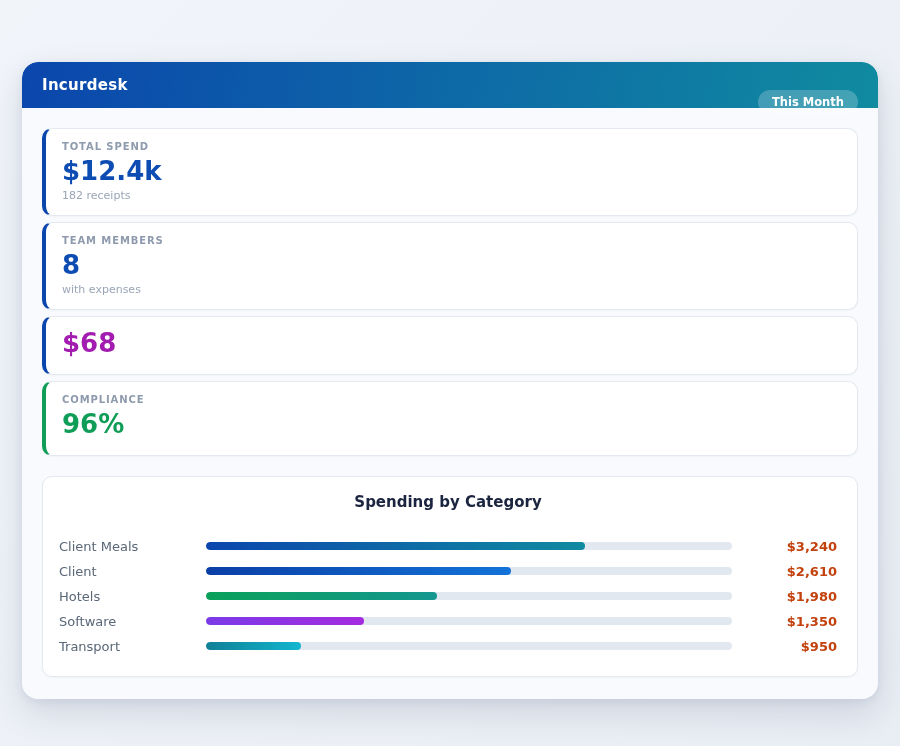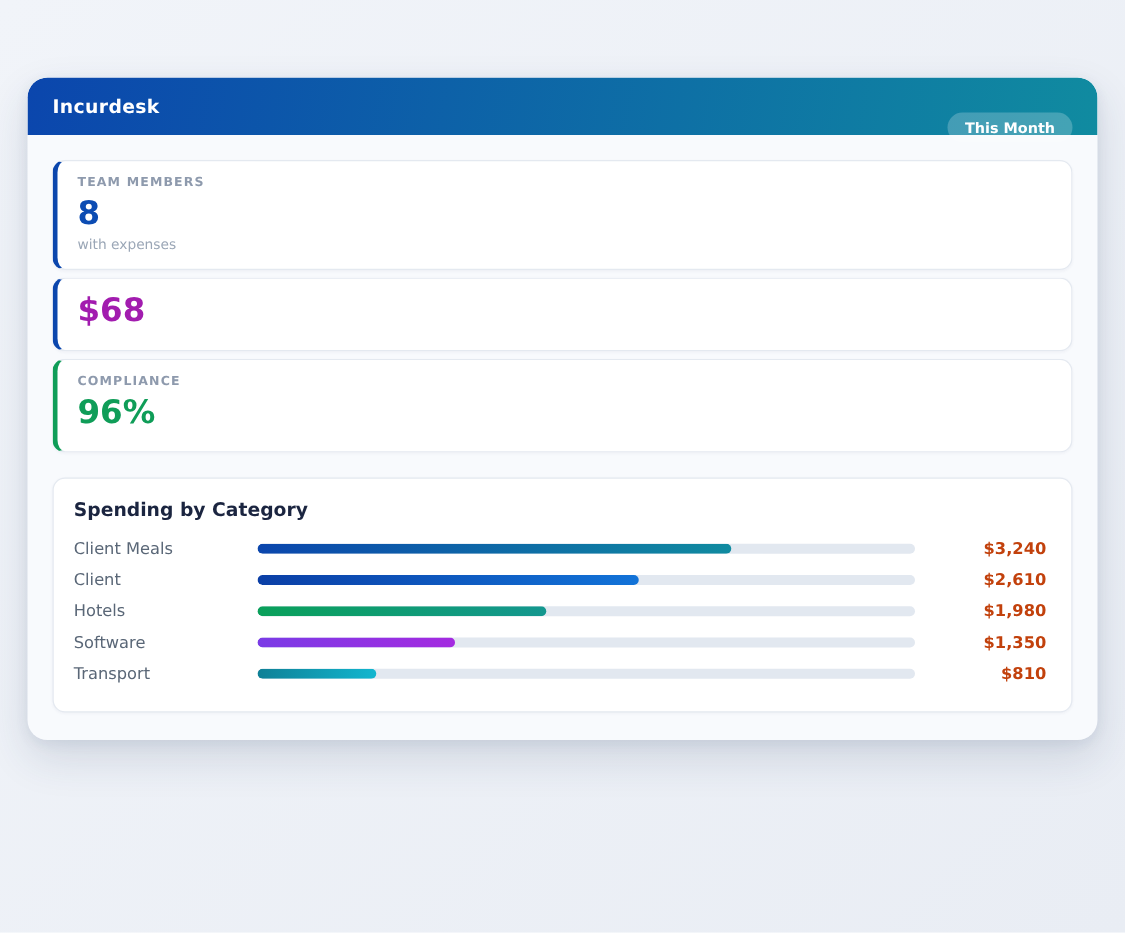--- a/index.html
+++ b/index.html
@@ -71,21 +71,22 @@
     background: #ffffff;
     border: 1px solid #e4e9f0;
     border-radius: 10px;
     padding: 16px 20px 17px 16px;
     box-shadow: 0 1px 2px rgba(40,60,100,0.04);
   }
   .spending-title {
     font-size: 15px;
     font-weight: bold;
     color: #1b2540;
-    margin-bottom: 10px;
+    margin-bottom: 23px;
+    text-align: center;
   }
   .spend-row {
     display: flex;
     align-items: center;
     height: 25px;
     gap: 25px;
   }
   .spend-label {
     flex: 0 0 122px;
     font-size: 13px;
@@ -116,20 +117,25 @@
 
 <div class="app-container">
 
   <div class="app-header" style="background: linear-gradient(100deg, rgb(11, 70, 173) 0%, rgb(16, 139, 160) 100%); align-items: center;">
     <div class="app-title">Incurdesk</div>
     <div class="header-badge">This Month</div>
   </div>
 
   <div class="content">
 
+    <div class="stat-card" style="border-left-color: rgb(11, 70, 173);">
+      <div class="stat-label">TOTAL SPEND</div>
+      <div class="stat-value" style="color: rgb(12, 76, 179);">$12.4k</div>
+      <div class="stat-sub">182 receipts</div>
+    </div>
 
     <div class="stat-card" style="border-left-color: rgb(11, 70, 173);">
       <div class="stat-label">TEAM MEMBERS</div>
       <div class="stat-value" style="color: rgb(12, 76, 179);">8</div>
       <div class="stat-sub">with expenses</div>
     </div>
 
     <div class="stat-card" style="border-left-color: rgb(11, 70, 173);">
       <div class="stat-value" style="color: #a21caf;">$68</div>
       <div class="stat-sub"></div>
@@ -174,18 +180,18 @@
             <div class="bar-fill" style="width: 30%; background: linear-gradient(90deg, rgb(122, 59, 230), rgb(164, 42, 224));"></div>
           </div>
         <div class="spend-value">$1,350</div>
       </div>
 
       <div class="spend-row">
         <div class="spend-label">Transport</div>
         <div class="bar-track">
             <div class="bar-fill" style="width: 18%; background: linear-gradient(90deg, rgb(15, 128, 150), rgb(18, 182, 207));"></div>
           </div>
-        <div class="spend-value">$810</div>
+        <div class="spend-value">$950</div>
       </div>
 
     </div>
   </div>
 </div>
 
 </body></html>

